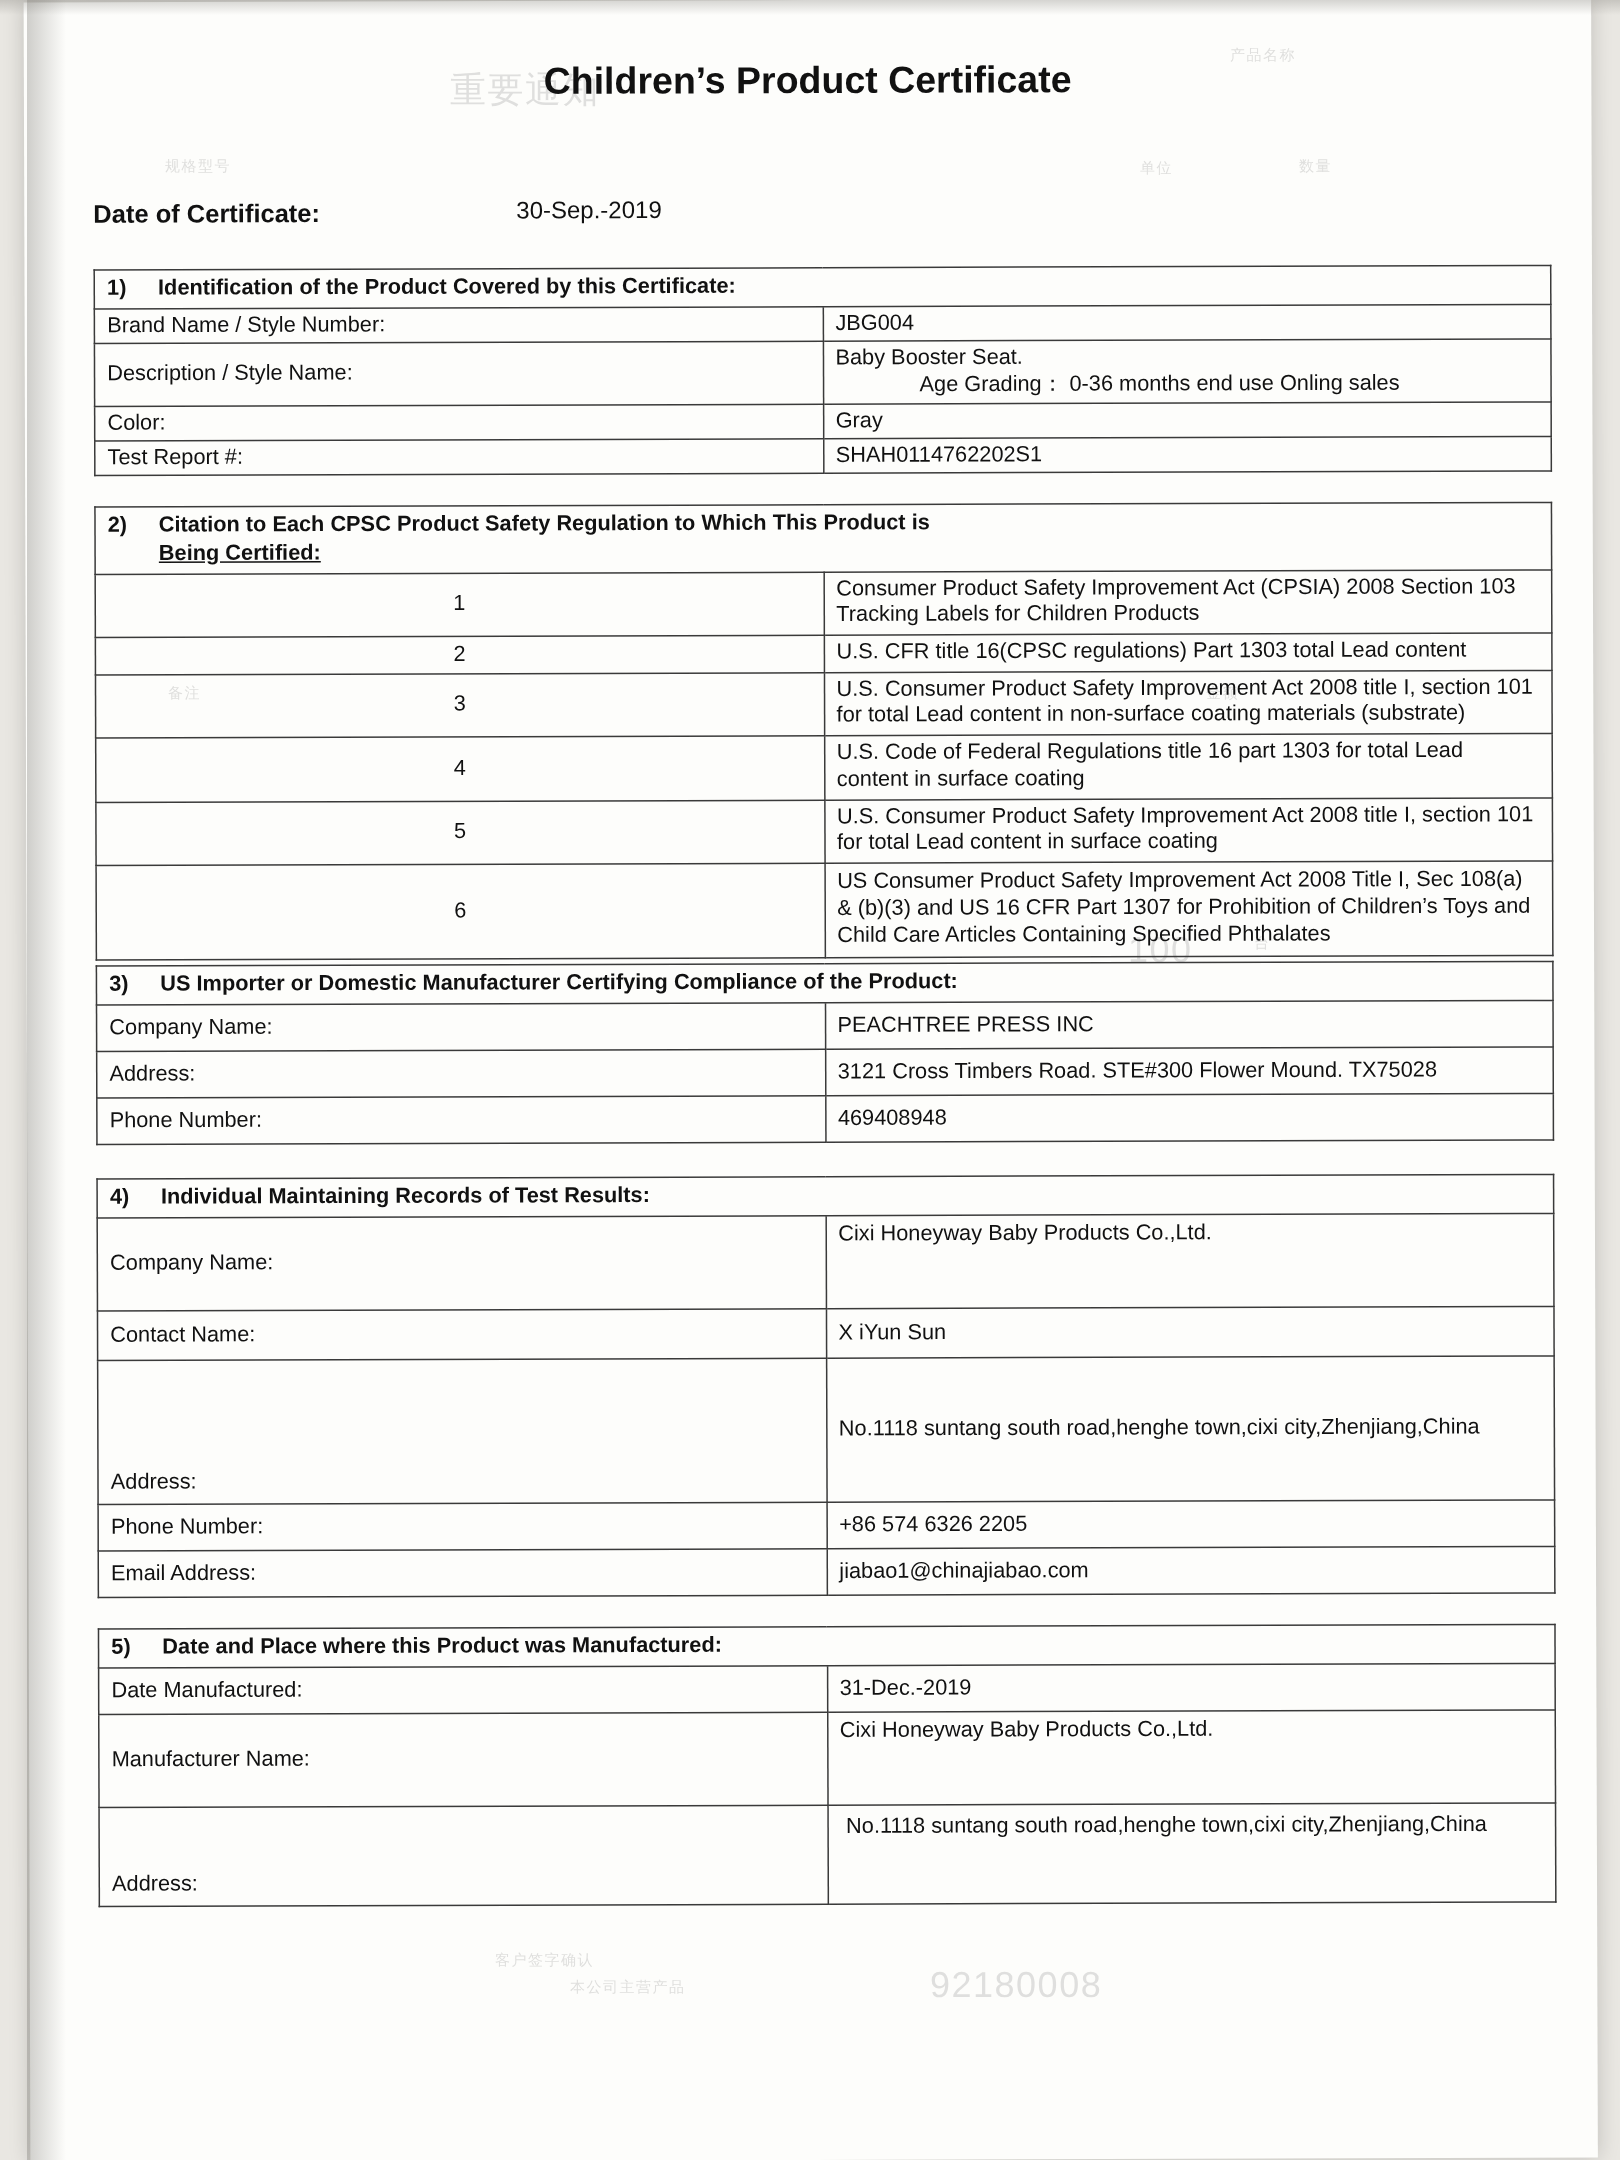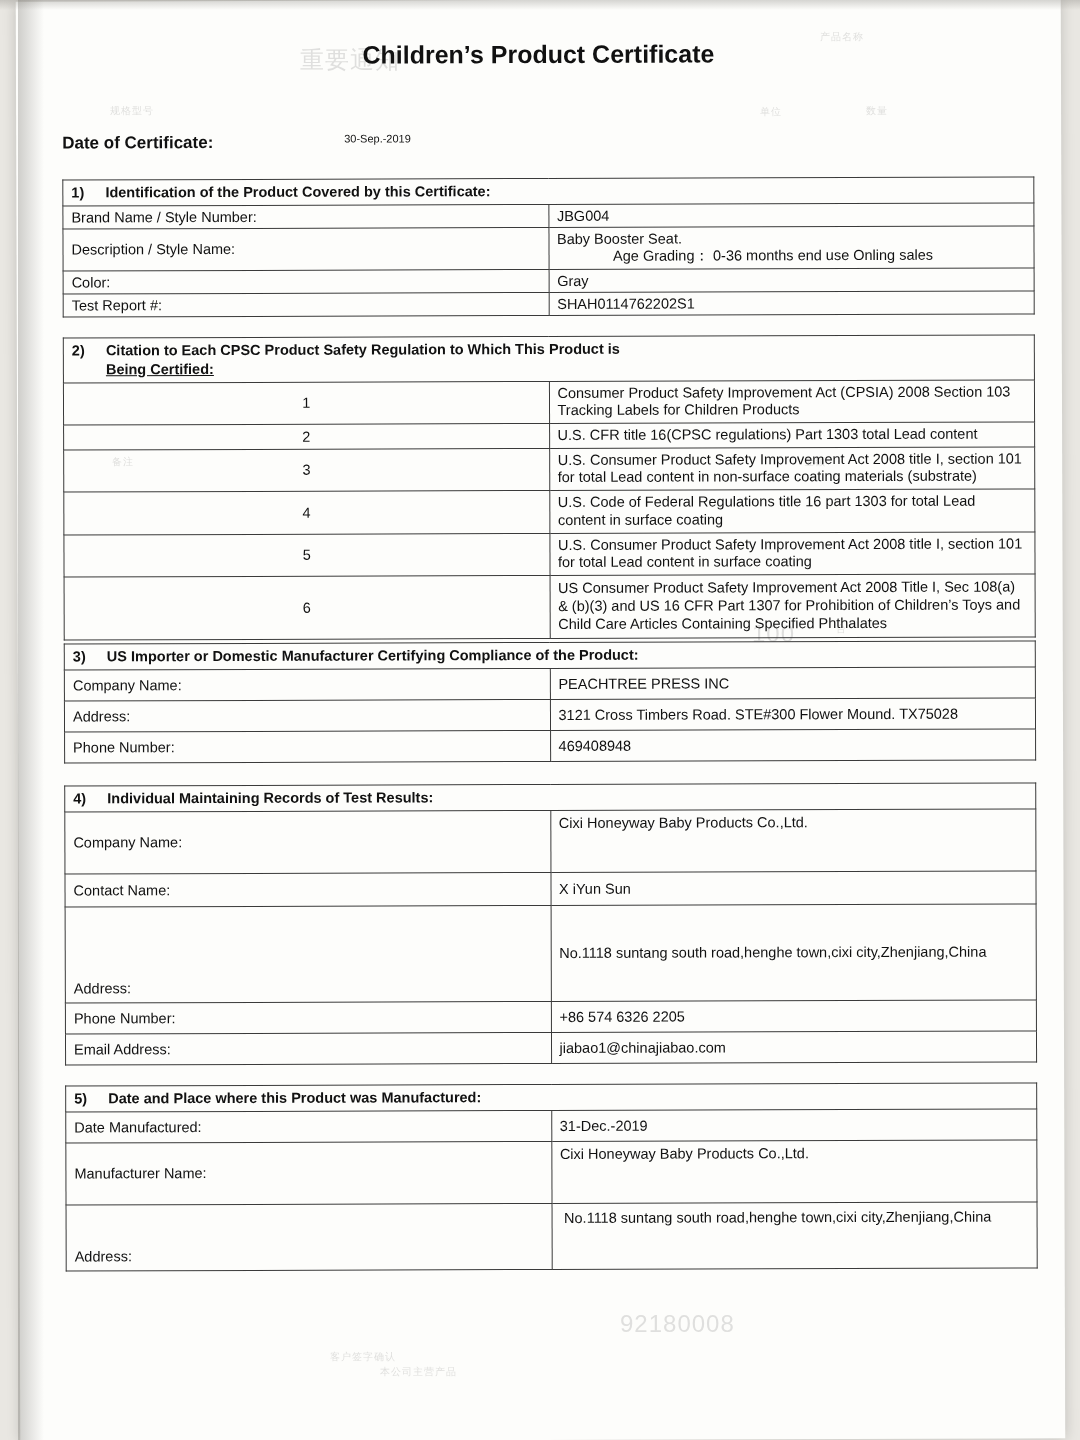--- a/index.html
+++ b/index.html
@@ -85,21 +85,21 @@
     left: 46px;
     width: 960px;
     font-size: 17px;
     font-weight: bold;
   }
   .date-row .date-val {
     position: absolute;
     left: 282px;
     top: 0;
     font-weight: normal;
-    font-size: 11px;
+    font-size: 16px;
   }
 
   table.blk {
     border-collapse: collapse;
     width: 100%;
     table-layout: fixed;
   }
   table.blk td {
     border: 1px solid #3a3a3a;
     padding: 3px 8px;
@@ -163,22 +163,22 @@
 <div class="bleed big" style="left:300px; top:44px;">重要通知</div>
 <div class="bleed" style="left:820px; top:30px;">产品名称</div>
 <div class="bleed" style="left:110px; top:104px;">规格型号</div>
 <div class="bleed" style="left:760px; top:105px;">单位</div>
 <div class="bleed" style="left:866px; top:104px;">数量</div>
 <div class="bleed" style="left:804px; top:455px;">金额</div>
 <div class="bleed" style="left:112px; top:455px;">备注</div>
 <div class="bleed big" style="left:752px; top:620px;">100</div>
 <div class="bleed" style="left:836px; top:622px;">台</div>
 <div class="bleed big" style="left:620px; top:1310px;">92180008</div>
-<div class="bleed" style="left:380px; top:1318px;margin-top:47px;">本公司主营产品</div>
-<div class="bleed" style="left:330px; top:1350px;">客户签字确认</div>
+<div class="bleed" style="left:380px; top:1318px;">本公司主营产品</div>
+<div class="bleed" style="left:330px; top:1300px;">客户签字确认</div>
 
 <div class="sheet">
 
   <div class="doc-title">Children’s Product Certificate</div>
 
   <div class="date-row">
     <span>Date of Certificate:</span>
     <span class="date-val">30-Sep.-2019</span>
   </div>
 

